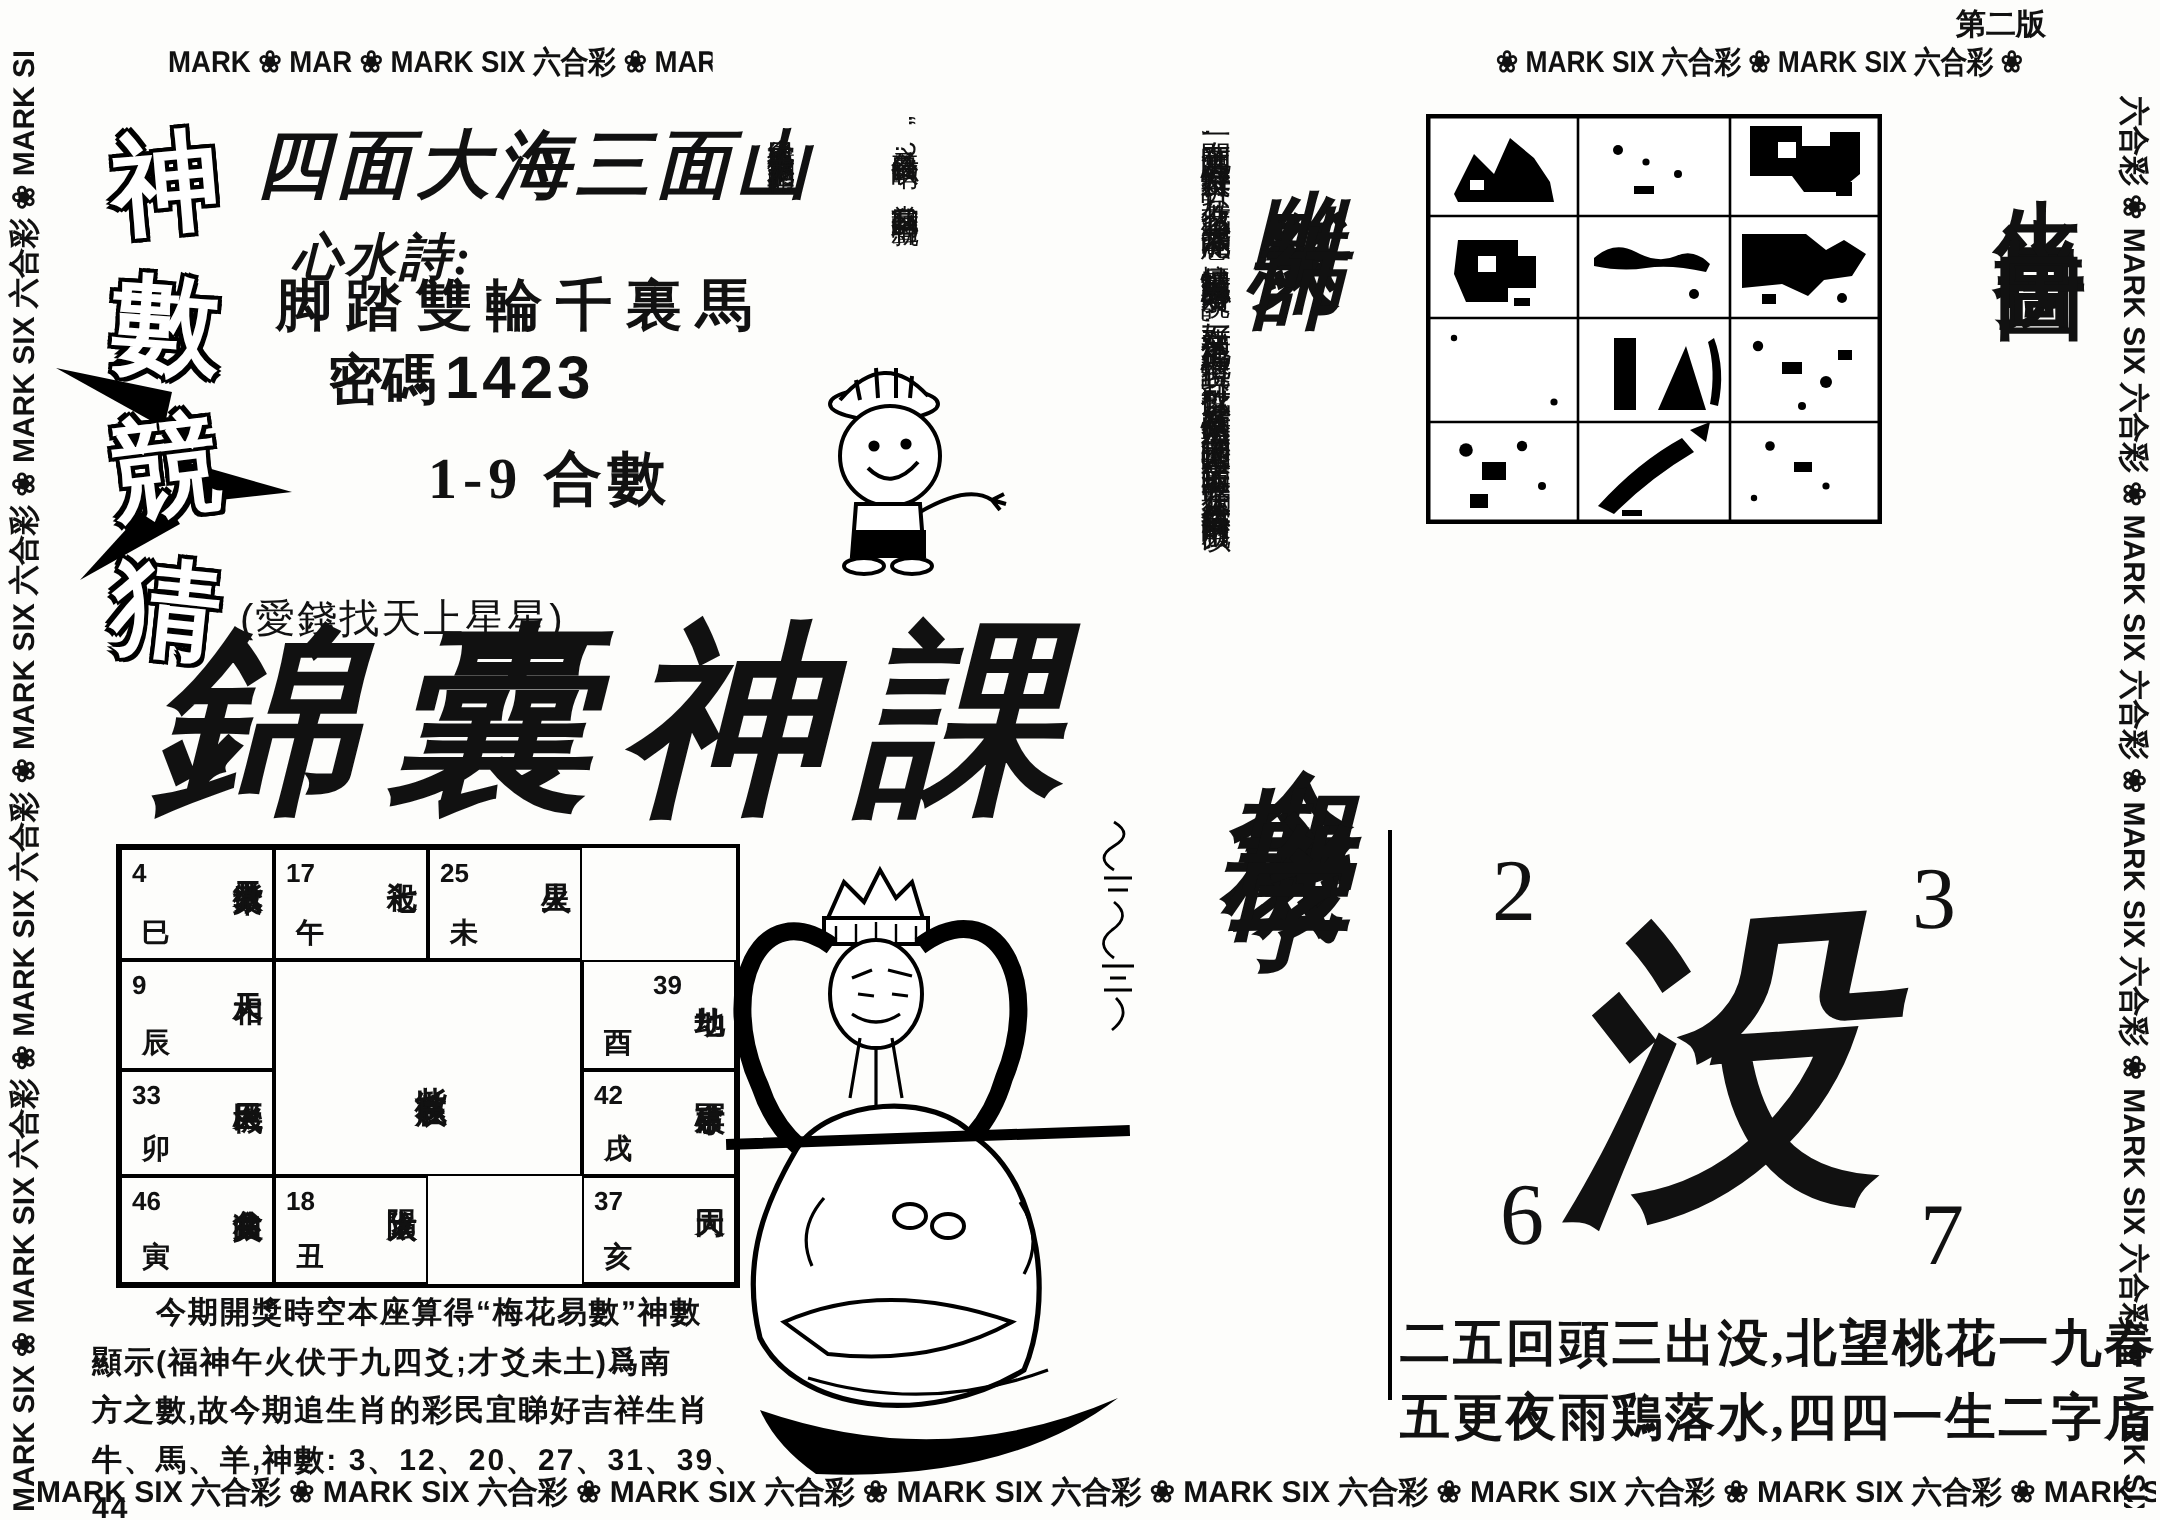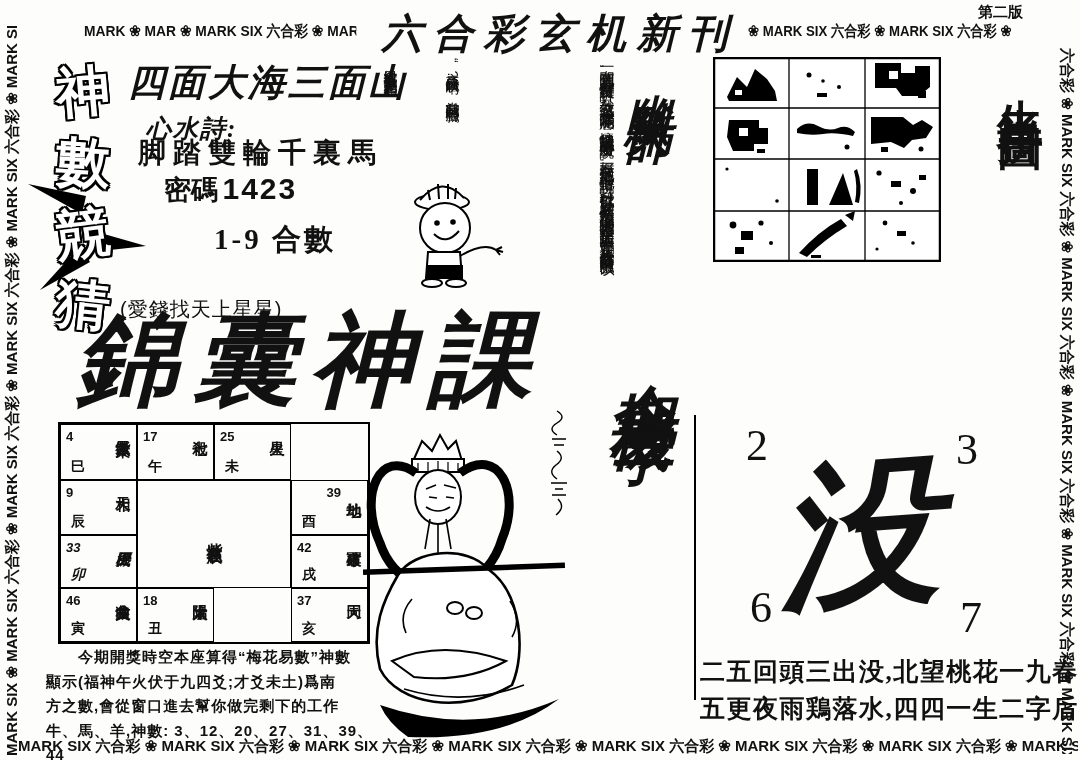--- a/index.html
+++ b/index.html
@@ -31,21 +31,20 @@
 <body>
 
 <div class="page">
 
   <div class="abs mark" style="left:84px;top:22px;width:296px;transform:scaleX(.92);">MARK ❀ MAR ❀ MARK SIX 六合彩 ❀ MARK SIX 六合彩 ❀</div>
   <div class="abs mark" style="left:748px;top:22px;width:300px;transform:scaleX(.88);">❀ MARK SIX 六合彩 ❀ MARK SIX 六合彩 ❀ MARK SIX 六合彩</div>
   <div class="abs mark" style="left:18px;top:737px;width:1060px;">MARK SIX 六合彩 ❀ MARK SIX 六合彩 ❀ MARK SIX 六合彩 ❀ MARK SIX 六合彩 ❀ MARK SIX 六合彩 ❀ MARK SIX 六合彩 ❀ MARK SIX 六合彩 ❀ MARK SIX 六合彩</div>
   <div class="abs mark" style="left:3px;top:756px;width:730px;transform:rotate(-90deg);">MARK SIX ❀ MARK SIX 六合彩 ❀ MARK SIX 六合彩 ❀ MARK SIX 六合彩 ❀ MARK SIX 六合彩 ❀ MARK SIX 六合彩</div>
   <div class="abs mark" style="left:1076px;top:48px;width:706px;transform:rotate(90deg);">六合彩 ❀ MARK SIX 六合彩 ❀ MARK SIX 六合彩 ❀ MARK SIX 六合彩 ❀ MARK SIX 六合彩 ❀ MARK SIX 六合彩</div>
 
-  <div class="abs callig" style="left:382px;top:6px;width:370px;font-size:40px;letter-spacing:11px;white-space:nowrap;">六合彩玄机新刊</div>
   <div class="abs" style="left:978px;top:3px;font-size:15px;font-weight:bold;">第二版</div>
 
   <svg class="abs" width="120" height="150" viewBox="0 0 120 150" style="left:28px;top:150px;">
     <polygon points="0,34 58,46 54,64" fill="#000"></polygon>
     <polygon points="118,96 62,80 64,102" fill="#000"></polygon>
     <polygon points="12,140 52,96 62,112" fill="#000"></polygon>
   </svg>
   <div class="abs" style="left:56px;top:56px;">
     <div class="bubble" style="font-size:54px;transform:rotate(-5deg);">神</div>
     <div class="bubble" style="font-size:54px;transform:rotate(4deg);margin-top:-2px;">數</div>
@@ -158,21 +157,21 @@
       <span class="cbranch">辰</span>
     </div>
     <div class="cell" style="grid-area:2/2/4/4;display:flex;align-items:center;justify-content:center;">
       <span class="v" style="font-size:16px;font-weight:bold;font-family:'Liberation Serif',serif;letter-spacing:2px;">紫微在辰</span>
     </div>
     <div class="cell" style="grid-area:2/4;">
       <span class="cnum" style="left:auto;right:26px;">39</span>
       <span class="cstars" style="top:10px;">地劫</span>
       <span class="cbranch">酉</span>
     </div>
-    <div class="cell" style="grid-area:3/1;font-style:italic;">
+    <div class="cell" style="grid-area:3/1;">
       <span class="cnum">33</span>
       <span class="cstars">天機巨</span>
       <span class="cbranch">卯</span>
     </div>
     <div class="cell" style="grid-area:3/4;">
       <span class="cnum">42</span>
       <span class="cstars">破軍才帛</span>
       <span class="cbranch">戌</span>
     </div>
     <div class="cell" style="grid-area:4/1;">
@@ -188,21 +187,21 @@
     <div class="cell" style="grid-area:4/4;">
       <span class="cnum">37</span>
       <span class="cstars">天同</span>
       <span class="cbranch">亥</span>
     </div>
   </div>
 
   <div class="abs" style="left:46px;top:645px;width:336px;">
     <span class="an-line">　　今期開獎時空本座算得“梅花易數”神數</span>
     <span class="an-line">顯示(福神午火伏于九四爻;才爻未土)爲南</span>
-    <span class="an-line">方之數,會從窗口進去幫你做完剩下的工作</span>
+    <span class="an-line">方之數,故今期追生肖的彩民宜睇好吉祥生肖</span>
     <span class="an-line">牛、馬、羊,神數: 3、12、20、27、31、39、44</span>
   </div>
 
   <svg class="abs" width="235" height="345" viewBox="0 0 235 345" style="left:352px;top:403px;">
     <g fill="none" stroke="#000" stroke-width="2">
       <polygon points="62,56 70,38 80,48 88,32 96,46 104,38 110,58" fill="#fff"></polygon>
       <rect x="60" y="56" width="52" height="13" fill="#fff"></rect>
       <path d="M66,60 v8 M76,59 v9 M86,58 v10 M96,59 v9 M106,60 v8" stroke-width="1.2"></path>
       <ellipse cx="86" cy="94" rx="23" ry="27" fill="#fff"></ellipse>
       <path d="M74,86 l10,-4 M92,82 l12,3 M77,94 l8,1 M94,94 l8,1" stroke-width="1.6"></path>

